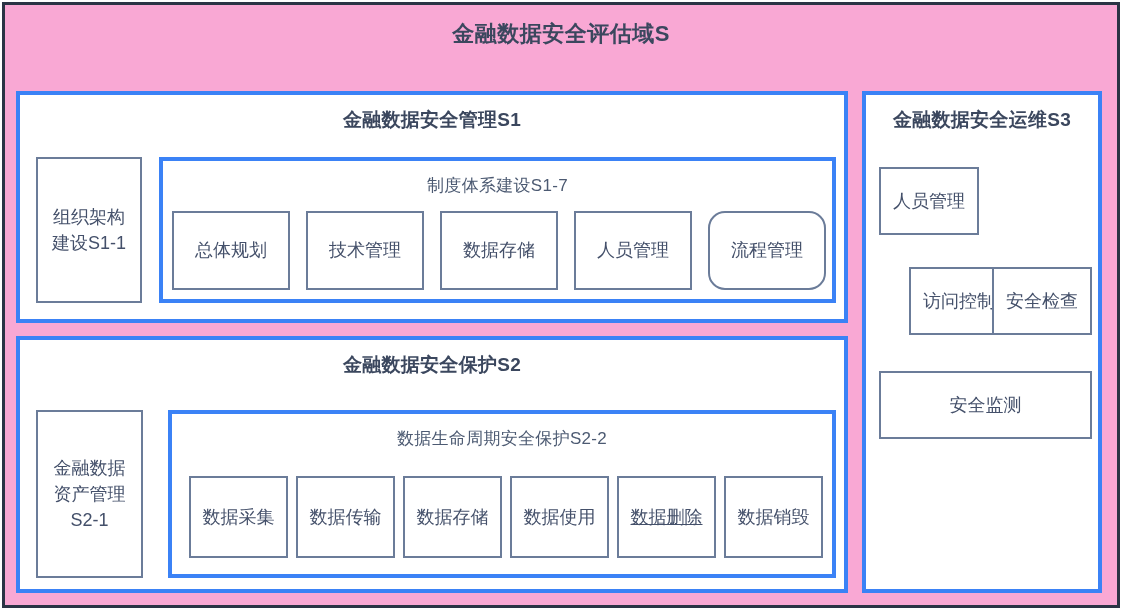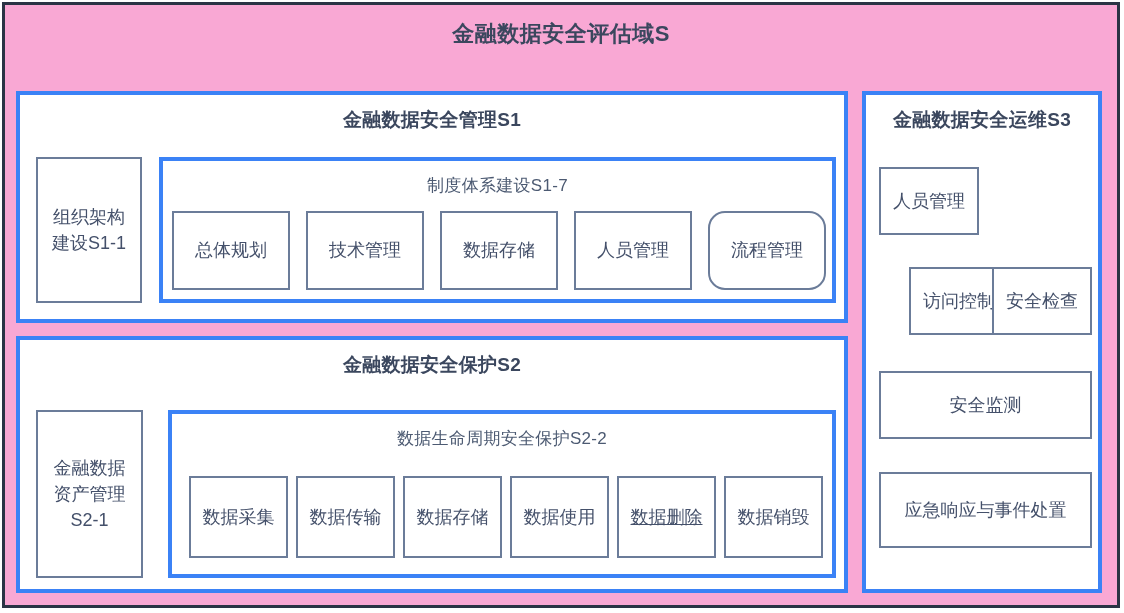--- a/index.html
+++ b/index.html
@@ -153,17 +153,16 @@
 
     <div class="box group-box" style="left:857px; top:86px; width:240px; height:502px;">
 
       <div class="group-title">金融数据安全运维S3</div>
 
       <div class="leaf s3-leaf" style="left:13px;  top:72px;  width:100px; height:68px;">人员管理</div>
       <div class="leaf s3-leaf" style="left:13px;  top:172px; width:100px; height:68px;margin-left:30px;">访问控制</div>
       <div class="leaf s3-leaf" style="left:126px; top:172px; width:100px; height:68px;">安全检查</div>
 
       <div class="leaf s3-leaf" style="left:13px; top:276px; width:213px; height:68px;">安全监测</div>
-      <div class="leaf s3-leaf" style="left:13px; top:377px; width:213px; height:76px;">应急响应与事件处置</div>
     </div>
 
   </div>
 </div>
 
 </body></html>

